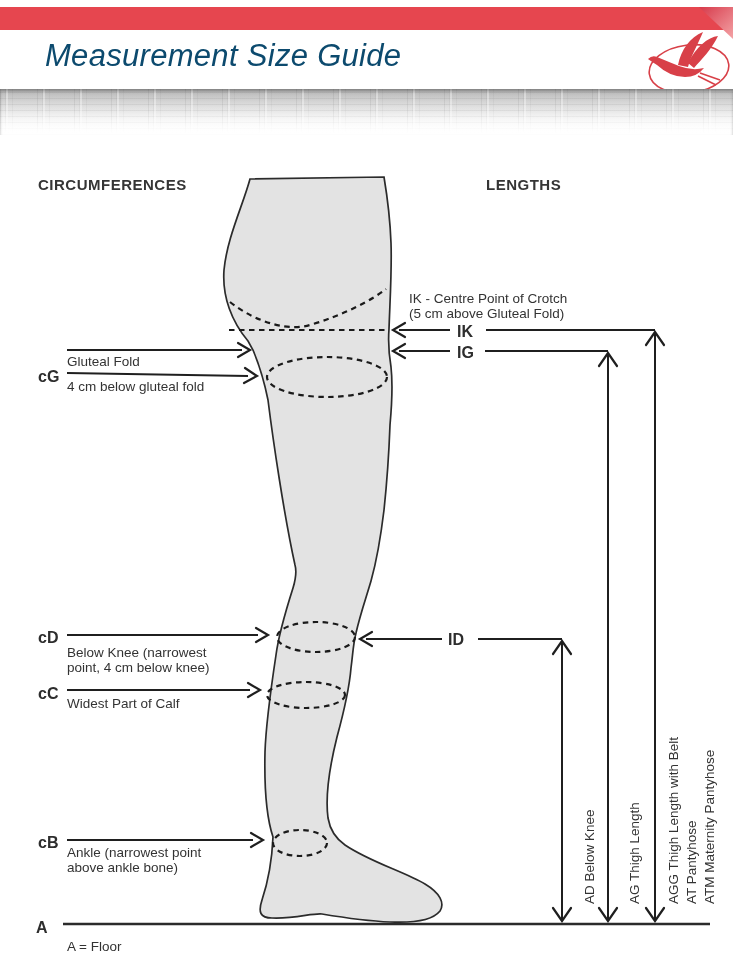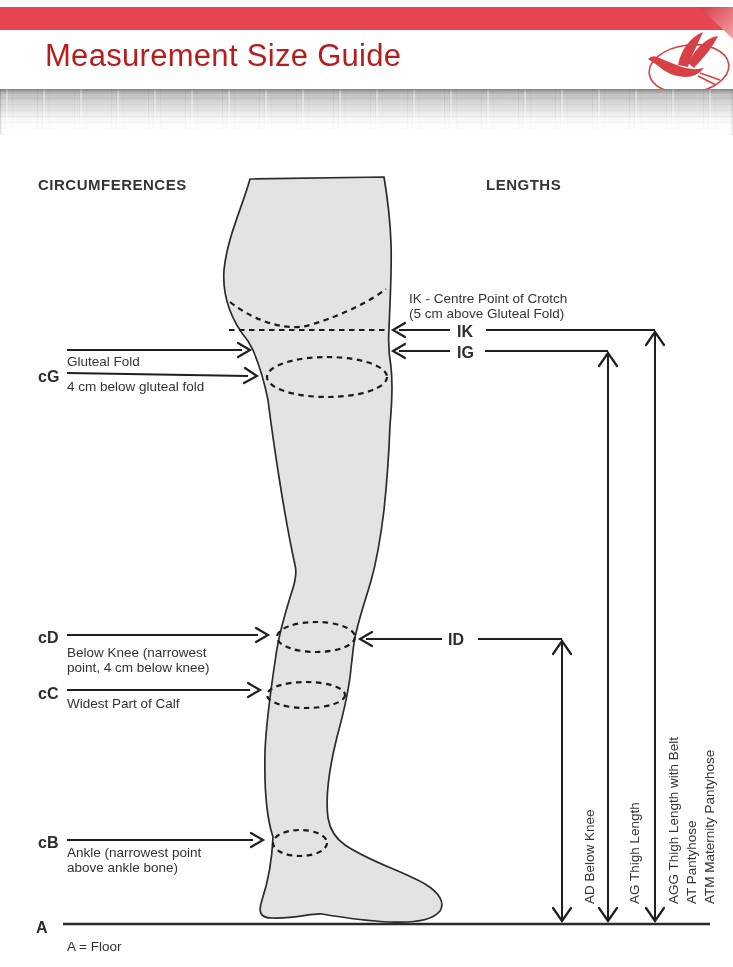--- a/index.html
+++ b/index.html
@@ -1,21 +1,21 @@
 <!DOCTYPE html>
 <html><head>
 <meta charset="utf-8">
 <style>
   html,body{margin:0;padding:0;background:#fff;}
   body{width:733px;height:967px;position:relative;overflow:hidden;
        font-family:"Liberation Sans",sans-serif;}
   .red-bar{position:absolute;left:0;top:7px;width:733px;height:23px;background:#e6464f;}
   .fold-svg{position:absolute;left:697px;top:7px;}
   .page-title{position:absolute;left:45px;top:38px;font-size:31px;font-weight:400;
-              color:#b91c1c;letter-spacing:0.3px;}
+              color:#0c4a6e;letter-spacing:0.3px;font-style:italic;}
   .plaid-band{position:absolute;left:0;top:89px;width:733px;height:46px;
     background:
       linear-gradient(180deg,rgba(255,255,255,0) 0%,rgba(255,255,255,0.25) 45%,#fff 96%),
       repeating-linear-gradient(90deg,rgba(120,120,120,0.18) 0 1px,rgba(255,255,255,0) 1px 5px,
         rgba(120,120,120,0.12) 5px 6px,rgba(255,255,255,0.35) 6px 8px,rgba(255,255,255,0) 8px 12px,
         rgba(120,120,120,0.10) 12px 13px,rgba(255,255,255,0) 13px 37px),
       repeating-linear-gradient(0deg,rgba(110,110,110,0.14) 0 1px,rgba(255,255,255,0) 1px 6px),
       linear-gradient(180deg,#b2b2b2 0%,#d9d9d9 40%,#f2f2f2 75%,#ffffff 100%);
     box-shadow:inset 0 2px 3px rgba(0,0,0,0.28);}
   svg text{font-family:"Liberation Sans",sans-serif;fill:#333;}

